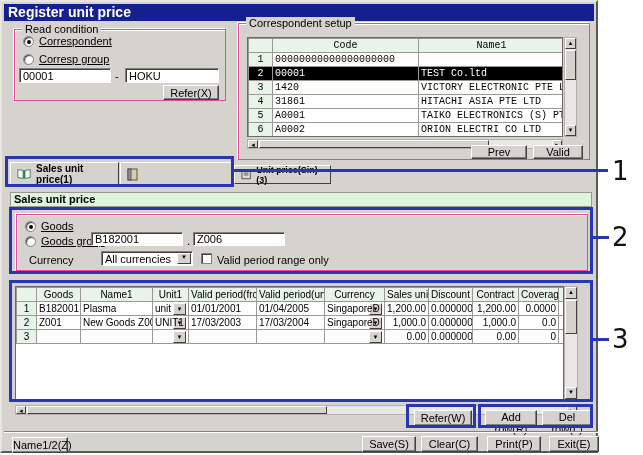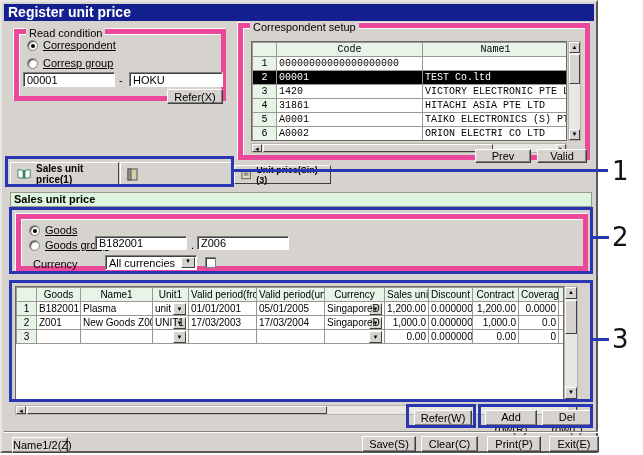--- a/index.html
+++ b/index.html
@@ -3,21 +3,21 @@
 <meta charset="utf-8">
 <style>
   :root { --ann:#2a36b1; --chrome:#d6d3ce; --dk:#808080; --dkr:#404040; --lt:#ffffff; }
   * { margin:0; padding:0; box-sizing:border-box; }
   body { font-family:"Liberation Sans","DejaVu Sans",sans-serif; background:#fff; }
   .stage { position:relative; width:643px; height:455px; background:#fff; overflow:hidden; font-size:11px; color:#000; }
   .win { position:absolute; left:0; top:0; width:598px; height:453px; background:var(--chrome);
          border:2px solid; border-color:#e8e6e2 #5a5a5a #5a5a5a #e8e6e2; }
   .titlebar { position:absolute; left:2px; top:2px; width:590px; height:17px; background:#14208f;
               color:#fff; font-weight:bold; font-size:14px; line-height:17px; padding-left:4px; }
-  .group { position:absolute; border:5px solid #ec4899; box-shadow:1px 1px 0 #fff inset, -1px -1px 0 #fff; }
+  .group { position:absolute; border:1px solid #ec4899; box-shadow:1px 1px 0 #fff inset, -1px -1px 0 #fff; }
   .legend { position:absolute; top:-7px; left:7px; background:var(--chrome); padding:0 3px; font-size:11px; }
   .btn { position:absolute; background:var(--chrome); border:1px solid; border-color:#fff var(--dkr) var(--dkr) #fff;
          box-shadow:1px 1px 0 var(--dk) inset, -1px -1px 0 var(--dk); 
          box-shadow:-1px -1px 0 var(--dk) inset; font-size:11px; text-align:center; cursor:default;
          font-family:inherit; }
   .input { position:absolute; background:#fff; border:1px solid; border-color:var(--dk) #fff #fff var(--dk);
            box-shadow:1px 1px 0 var(--dkr) inset; font-size:11px; padding:1px 3px; font-family:inherit; }
   .radio { position:absolute; display:flex; align-items:center; gap:5px;text-decoration:underline; }
   .rb { width:11px; height:11px; border-radius:50%; background:#fff; border:1px solid var(--dk);
         box-shadow:1px 1px 1px var(--dkr) inset; position:relative; }
@@ -186,20 +186,21 @@
       <input class="input" style="left: 74px; top: 17px; width: 92px; height: 14px;" value="B182001">
       <span class="lbl" style="left:170px; top:20px;">.</span>
       <input class="input" style="left: 176px; top: 17px; width: 92px; height: 14px;" value="Z006">
 
       <span class="lbl" style="left:12px; top:39px;">Currency</span>
       <div class="input" style="left:84px; top:36px; width:92px; height:15px; padding-right:16px;">
         <span>All currencies</span>
         <span class="combo-btn">▼</span>
       </div>
       <span class="cb" style="position:absolute; left:184px; top:38px;"></span>
+      <span class="lbl" style="left:200px; top:39px;">Valid period range only</span>
     </div>
 
     <div style="position:absolute; left:13px; top:284px; width:549px; height:114px; overflow:hidden; background:#fff; border:1px solid #6a6a6a;">
       <table style="width:572px;">
         <colgroup>
           <col style="width:20px">
             <col style="width:44px">
             <col style="width:72px">
             <col style="width:36px">
           <col style="width:68px">
@@ -225,21 +226,21 @@
           <th>Contract</th>
           <th>Coverage</th>
           <th>L:</th>
         </tr>
         <tr>
           <td class="rownum">1</td>
           <td>B182001</td>
           <td>Plasma</td>
           <td><span class="cell-drop">▼</span><span>unit</span></td>
           <td>01/01/2001</td>
-          <td>05/01/2005</td>
+          <td>01/04/2005</td>
           <td><span class="cell-drop">▼</span><span>SingaporeD</span></td>
           <td class="num">1,200.00</td>
           <td class="num">0.000000</td>
           <td class="num">1,200.00</td>
           <td class="num">0.0000</td>
           <td></td>
         </tr>
         <tr>
           <td class="rownum">2</td>
           <td>Z001</td>

